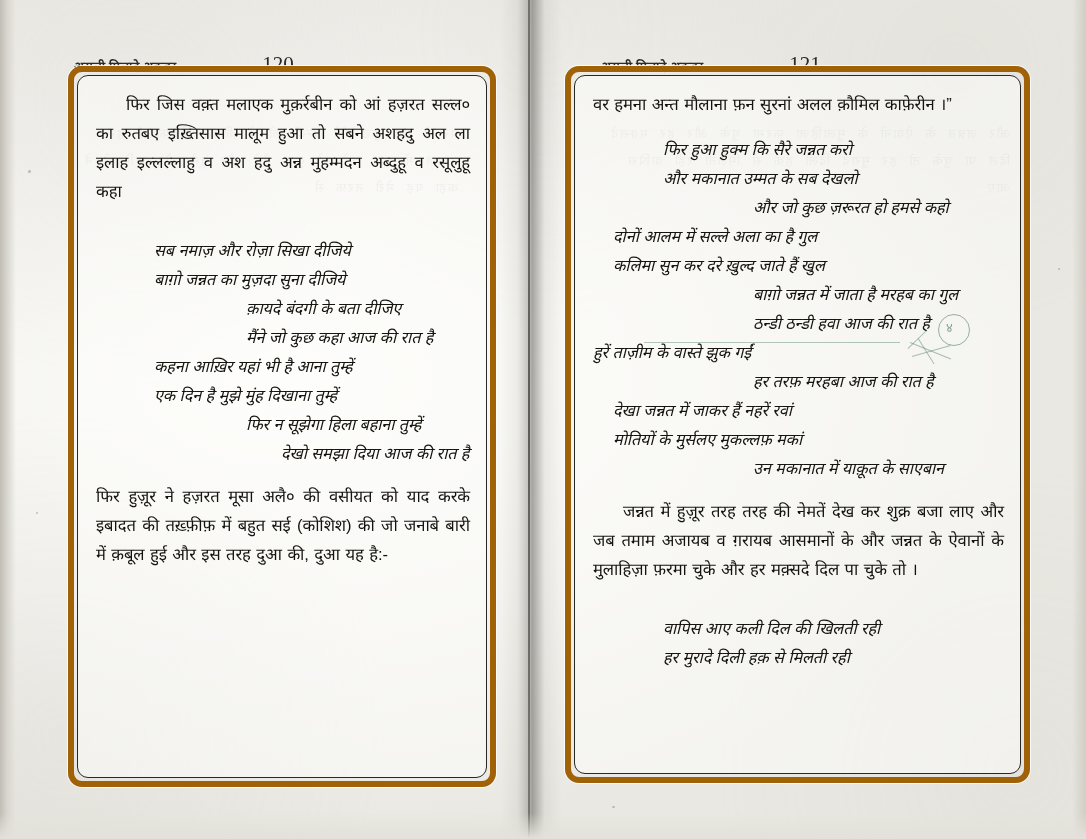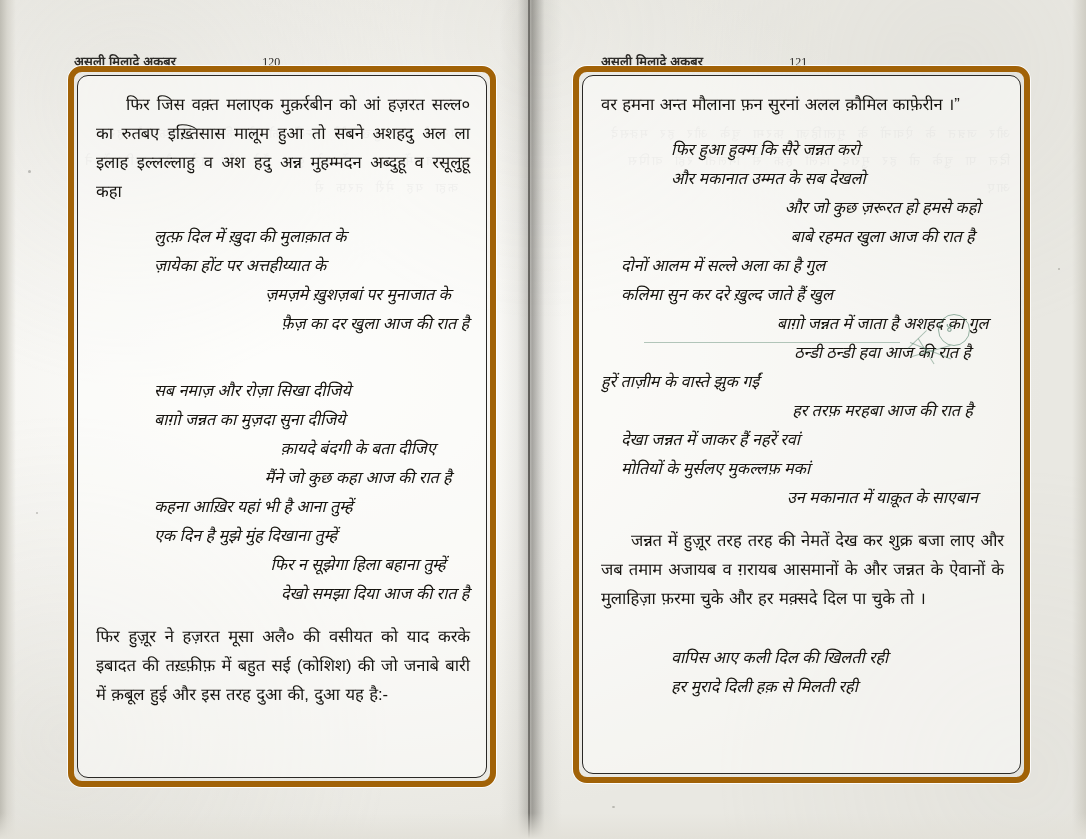--- a/index.html
+++ b/index.html
@@ -101,21 +101,21 @@
   .rh-title {
     font-family: "Liberation Sans", sans-serif;
     font-size: 13px;
     font-weight: 700;
     color: #2d2b28;
     letter-spacing: .1px;
     white-space: nowrap;
   }
   .rh-pageno {
     font-family: "Liberation Serif", serif;
-    font-size: 12px;
+    font-size: 21px;
     color: #2a2825;
     margin-left: 86px;
   }
 
   
   .frame {
     position: absolute;
     top: 66px;
     bottom: 52px;
     left: 50px;
@@ -124,21 +124,21 @@
     border-radius: 14px;
     box-shadow: 0 0 0 1px rgba(255,255,255,.85);
   }
   .frame-inner {
     position: absolute;
     inset: 3px;
     border: 1px solid #2a2825;
     border-radius: 11px;
     background: rgba(253,253,251,.55);
   }
-  .leaf.right .frame { left: 28px; right: 40px; bottom: 56px; }
+  .leaf.right .frame { left: 20px; right: 40px; bottom: 56px; }
 
   .frame-body {
     position: absolute;
     inset: 0;
     padding: 14px 16px 10px 18px;
     box-sizing: border-box;
     overflow: hidden;
   }
 
   
@@ -158,21 +158,21 @@
     margin: 16px 0 14px 0;
     font-family: "Liberation Sans", sans-serif;
     font-style: italic;
     font-size: 16.2px;
     line-height: 29px;
     color: #16140f;
     letter-spacing: -.1px;
   }
   .verse .ln { display: block; white-space: nowrap; }
   .verse .ln.i0 { padding-left: 58px; }
-  .verse .ln.i2 { padding-left: 150px; text-align: center; }
+  .verse .ln.i2 { padding-left: 150px; }
   .verse .ln.i3 { padding-left: 185px; }
   .verse .ln.i5 { padding-left: 20px; }
   .verse .ln.i6 { padding-left: 0px; }
 
   .leaf.right .verse .ln.i0 { padding-left: 70px; }
   .leaf.right .verse .ln.i2 { padding-left: 160px; }
   .spacer-sm { height: 8px; }
 
   
   .showthrough {
@@ -254,26 +254,20 @@
       <span class="rh-title">असली मिलादे अकबर</span>
       <span class="rh-pageno">120</span>
     </div>
 
     <div class="frame">
       <div class="frame-inner">
         <div class="frame-body">
 
           <p class="prose indent">फिर जिस वक़्त मलाएक मुक़र्रबीन को आं हज़रत सल्ल० का रुतबए इख़्तिसास मालूम हुआ तो सबने अशहदु अल ला इलाह इल्लल्लाहु व अश हदु अन्न मुहम्मदन अब्दुहू व रसूलुहू  कहा</p>
 
-          <div class="verse">
-            <span class="ln i0">लुत्फ़ दिल में ख़ुदा की मुलाक़ात के</span>
-            <span class="ln i0">ज़ायेका होंट पर अत्तहीय्यात के</span>
-            <span class="ln i2">ज़मज़मे ख़ुशज़बां पर  मुनाजात के</span>
-            <span class="ln i3">फ़ैज़ का दर खुला आज की रात है</span>
-          </div>
 
 
           <div class="spacer-sm"></div>
 
           <div class="verse">
             <span class="ln i0">सब नमाज़ और रोज़ा सिखा दीजिये</span>
             <span class="ln i0">बाग़ो जन्नत का  मुज़दा सुना दीजिये</span>
             <span class="ln i2">क़ायदे  बंदगी के  बता दीजिए</span>
             <span class="ln i2">मैंने जो कुछ कहा आज की रात है</span>
             <span class="ln i0">कहना आख़िर यहां भी है आना तुम्हें</span>
@@ -301,24 +295,23 @@
     <div class="frame">
       <div class="frame-inner">
         <div class="frame-body">
 
           <p class="prose">वर हमना अन्त मौलाना फ़न सुरनां अलल क़ौमिल काफ़ेरीन ।”</p>
 
           <div class="verse">
             <span class="ln i0">फिर हुआ हुक्म कि सैरे  जन्नत करो</span>
             <span class="ln i0">और मकानात उम्मत के सब देखलो</span>
             <span class="ln i2">और जो कुछ ज़रूरत हो हमसे कहो</span>
-            <span class="ln i2">बाबे  रहमत  खुला आज की रात है</span>
             <span class="ln i5">दोनों आलम में सल्ले अला  का है गुल</span>
             <span class="ln i5">कलिमा सुन कर दरे ख़ुल्द जाते हैं खुल</span>
-            <span class="ln i2">बाग़ो जन्नत में जाता है अशहद का गुल</span>
+            <span class="ln i2">बाग़ो जन्नत में जाता है मरहब का गुल</span>
             <span class="ln i2">ठन्डी ठन्डी हवा आज की रात है</span>
             <span class="ln i6">हुरें ताज़ीम के  वास्ते झुक गईं</span>
             <span class="ln i2">हर तरफ़ मरहबा आज की रात है</span>
             <span class="ln i5">देखा जन्नत में जाकर हैं नहरें रवां</span>
             <span class="ln i5">मोतियों के मुर्सलए मुकल्लफ़ मकां</span>
             <span class="ln i2">उन मकानात में  याक़ूत के साएबान</span>
           </div>
 
           <p class="prose indent">जन्नत में हुज़ूर तरह तरह की नेमतें देख कर शुक्र बजा लाए और जब तमाम अजायब व ग़रायब आसमानों के और जन्नत के ऐवानों के मुलाहिज़ा फ़रमा चुके और हर मक़्सदे दिल पा चुके तो ।</p>
 

